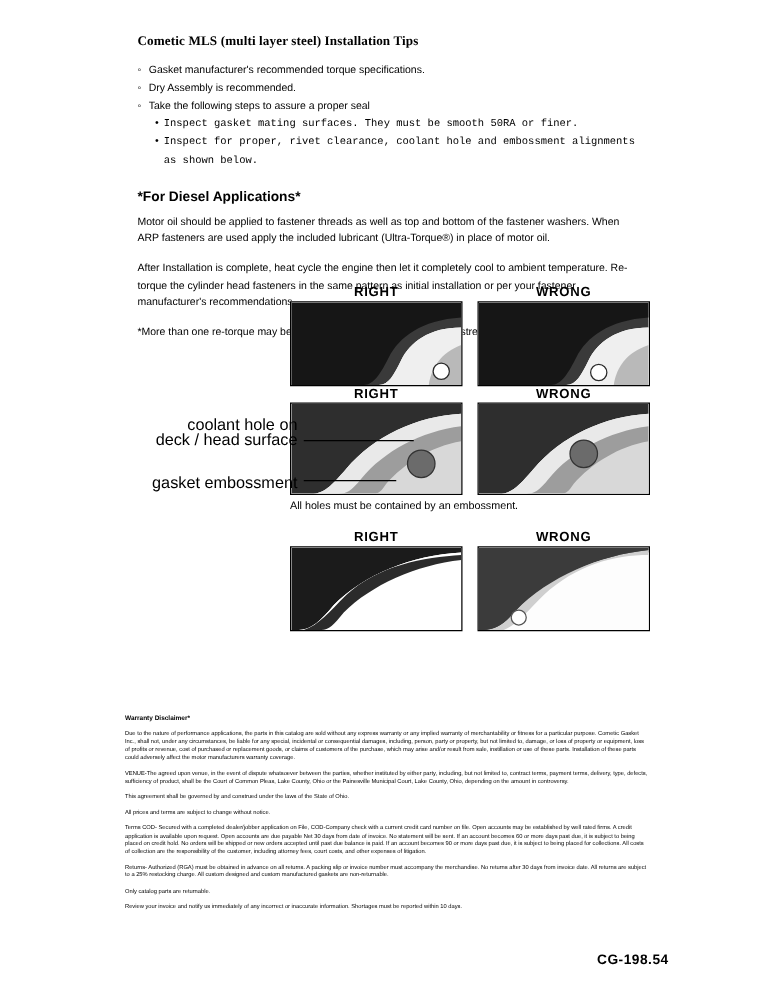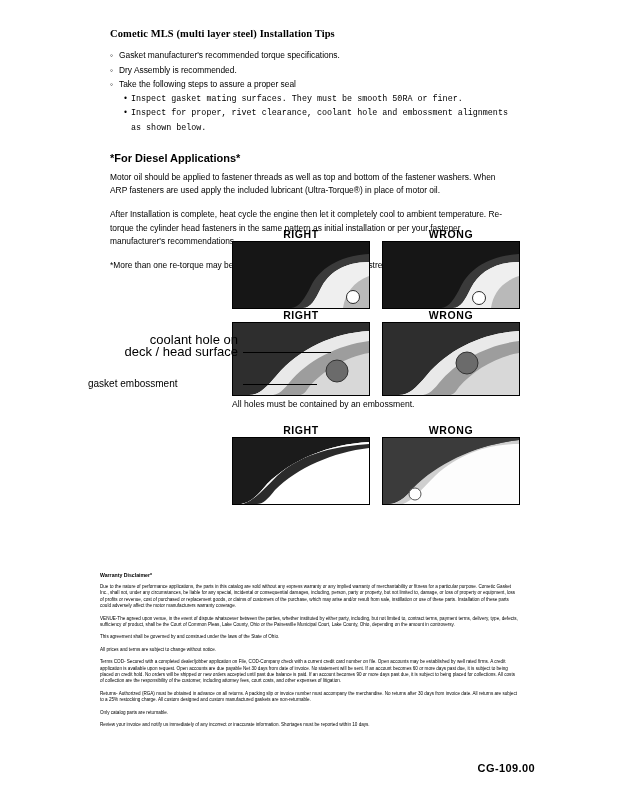--- a/index.html
+++ b/index.html
@@ -139,22 +139,22 @@
   }
   .callout-line {
     font-size: 13px;
     line-height: 12px;
   }
   .callout-2 {
     position: absolute;
     left: 88px;
     top: 378px;
     width: 150px;
-    text-align: left;
-    font-size: 10px;
+    text-align: right;
+    font-size: 13px;
   }
   .leader {
     position: absolute;
     background: #000;
     height: 1px;
   }
 
   
   .warranty {
     position: absolute;
@@ -315,15 +315,15 @@
     <p>Due to the nature of performance applications, the parts in this catalog are sold without any express warranty or any implied warranty of merchantability or fitness for a particular purpose.  Cometic Gasket Inc., shall not, under any circumstances, be liable for any special, incidental or consequential damages, including, person, party or property, but not limited to, damage, or loss of property or equipment, loss of profits or revenue, cost of purchased or replacement goods, or claims of customers of the purchase, which may arise and/or result from sale, instillation or use of these parts.  Installation of these parts could adversely affect the motor manufacturers warranty coverage.</p>
     <p>VENUE-The agreed upon venue, in the event of dispute whatsoever between the parties, whether instituted by either party, including, but not limited to, contract terms, payment terms, delivery, type, defects, sufficiency of product, shall be the Court of Common Pleas, Lake County, Ohio or the Painesville Municipal Court, Lake County, Ohio, depending on the amount in controversy.</p>
     <p>This agreement shall be governed by and construed under the laws of the State of Ohio.</p>
     <p>All prices and terms are subject to change without notice.</p>
     <p>Terms COD- Secured with a completed dealer/jobber application on File, COD-Company check with a current credit card number on file.  Open accounts may be established by well rated firms.  A credit application is available upon request.  Open accounts are due payable Net 30 days from date of invoice.  No statement will be sent.  If an account becomes 60 or more days past due, it is subject to being placed on credit hold.  No orders will be shipped or new orders accepted until past due balance is paid.  If an account becomes 90 or more days past due, it is subject to being placed for collections.  All costs of collection are the responsibility of the customer, including attorney fees, court costs, and other expenses of litigation.</p>
     <p>Returns- Authorized (RGA) must be obtained in advance on all returns.  A packing slip or invoice number must accompany the merchandise.  No returns after 30 days from invoice date.  All returns are subject to a 25% restocking charge.  All custom designed and custom manufactured gaskets are non-returnable.</p>
     <p>Only catalog parts are returnable.</p>
     <p>Review your invoice and notify us immediately of any incorrect or inaccurate information.  Shortages must be reported within 10 days.</p>
   </div>
 
-  <div class="docnum">CG-109.00</div>
+  <div class="docnum">CG-198.54</div>
 
 </div>
 
 </body></html>

